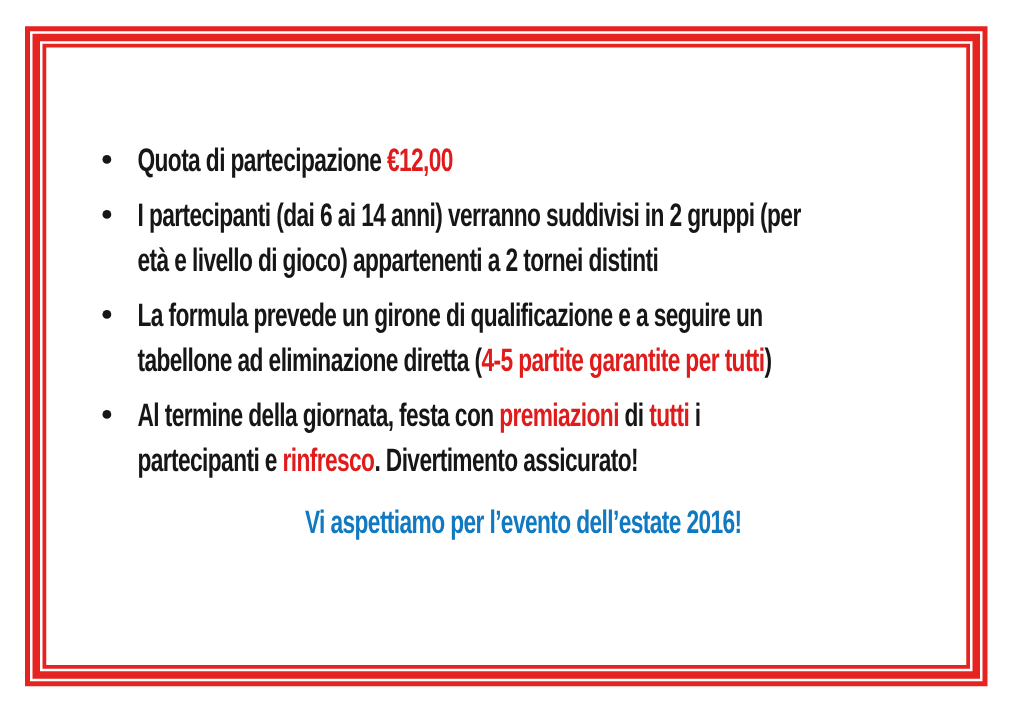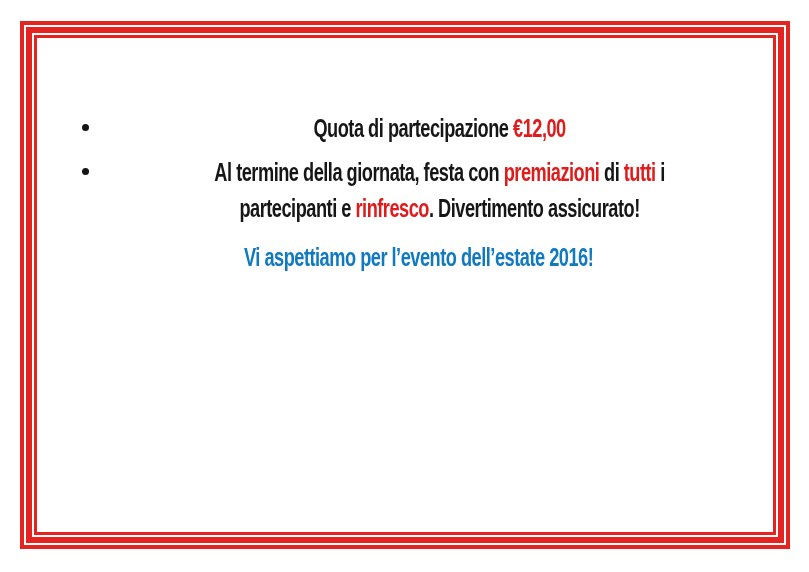--- a/index.html
+++ b/index.html
@@ -35,21 +35,21 @@
   .tx{
     font-weight:700;
     font-size:26px;
     letter-spacing:-0.7px;
     width:142.9%;
     transform:scaleX(0.70);
     transform-origin:left top;
   }
   .line{white-space:nowrap;}
   .intro .line{line-height:43px;}
-  .bullets{list-style:none;margin:27px 0 0 0;padding:0;text-align:center;}
+  .bullets{list-style:none;margin:27px 0 0 0;padding:0;}
   .bullets li{position:relative;padding-left:42px;margin:0 0 8px 0;}
   .bullets li .line{line-height:36px;}
   .dot{
     position:absolute;left:14px;top:14px;
     width:7px;height:7px;border-radius:50%;
     background:var(--ink);
   }
   .closing{margin-top:10px;}
   .closing .line{line-height:43px;text-align:center;}
   .c-black{color:var(--ink);}
@@ -72,20 +72,34 @@
     <ul class="bullets">
         <li>
     <span class="dot"></span>
     <div class="tx">
             <div class="line"><span class="c-black">Quota di partecipazione  </span><span class="c-red">€12,00</span></div>
           </div>
   </li>
         <li>
     <span class="dot"></span>
     <div class="tx">
+            <div class="line"><span class="c-black">I partecipanti (dai 6 ai 14 anni) verranno suddivisi in 2 gruppi (per</span></div>
+            <div class="line"><span class="c-black">età e livello di gioco) appartenenti a 2 tornei distinti</span></div>
+          </div>
+  </li>
+        <li>
+    <span class="dot"></span>
+    <div class="tx">
+            <div class="line"><span class="c-black">La formula prevede un girone di qualificazione e a seguire un</span></div>
+            <div class="line"><span class="c-black">tabellone ad eliminazione diretta (</span><span class="c-red">4-5 partite garantite per tutti</span><span class="c-black">)</span></div>
+          </div>
+  </li>
+        <li>
+    <span class="dot"></span>
+    <div class="tx">
             <div class="line"><span class="c-black">Al termine della giornata, festa con </span><span class="c-red">premiazioni</span><span class="c-black"> di </span><span class="c-red">tutti</span><span class="c-black"> i</span></div>
             <div class="line"><span class="c-black">partecipanti e </span><span class="c-red">rinfresco</span><span class="c-black">. Divertimento assicurato!</span></div>
           </div>
   </li>
       </ul>
 
     <div class="para closing">
       <div class="tx">
           <div class="line"><span class="c-blue">Vi aspettiamo per l’evento dell’estate 2016!</span></div>
         </div>

